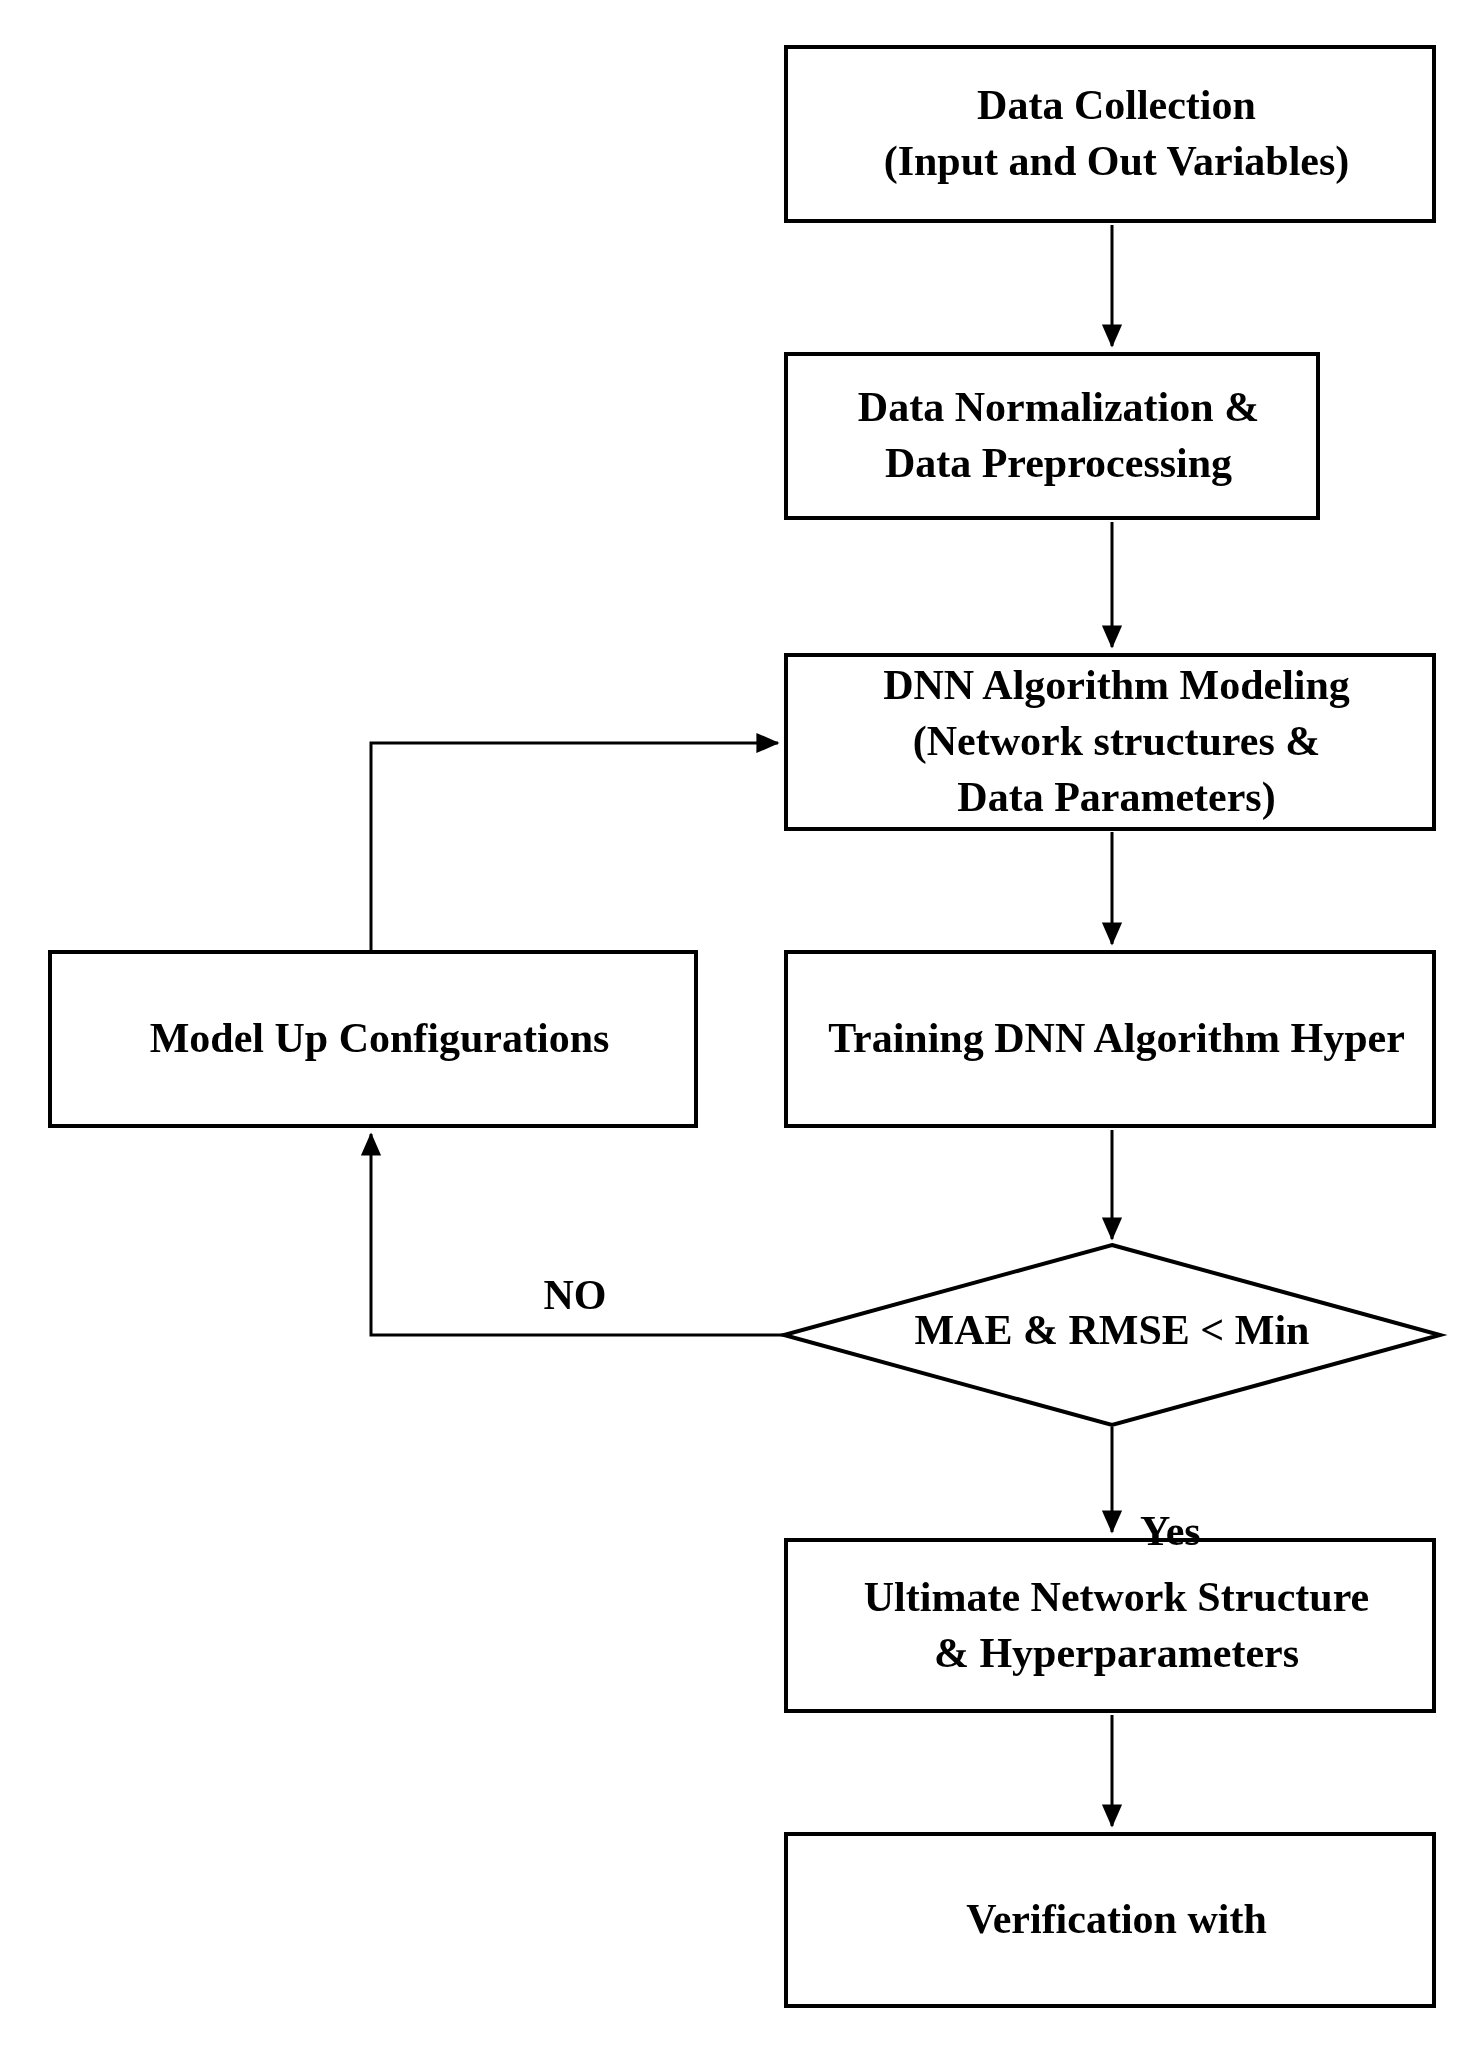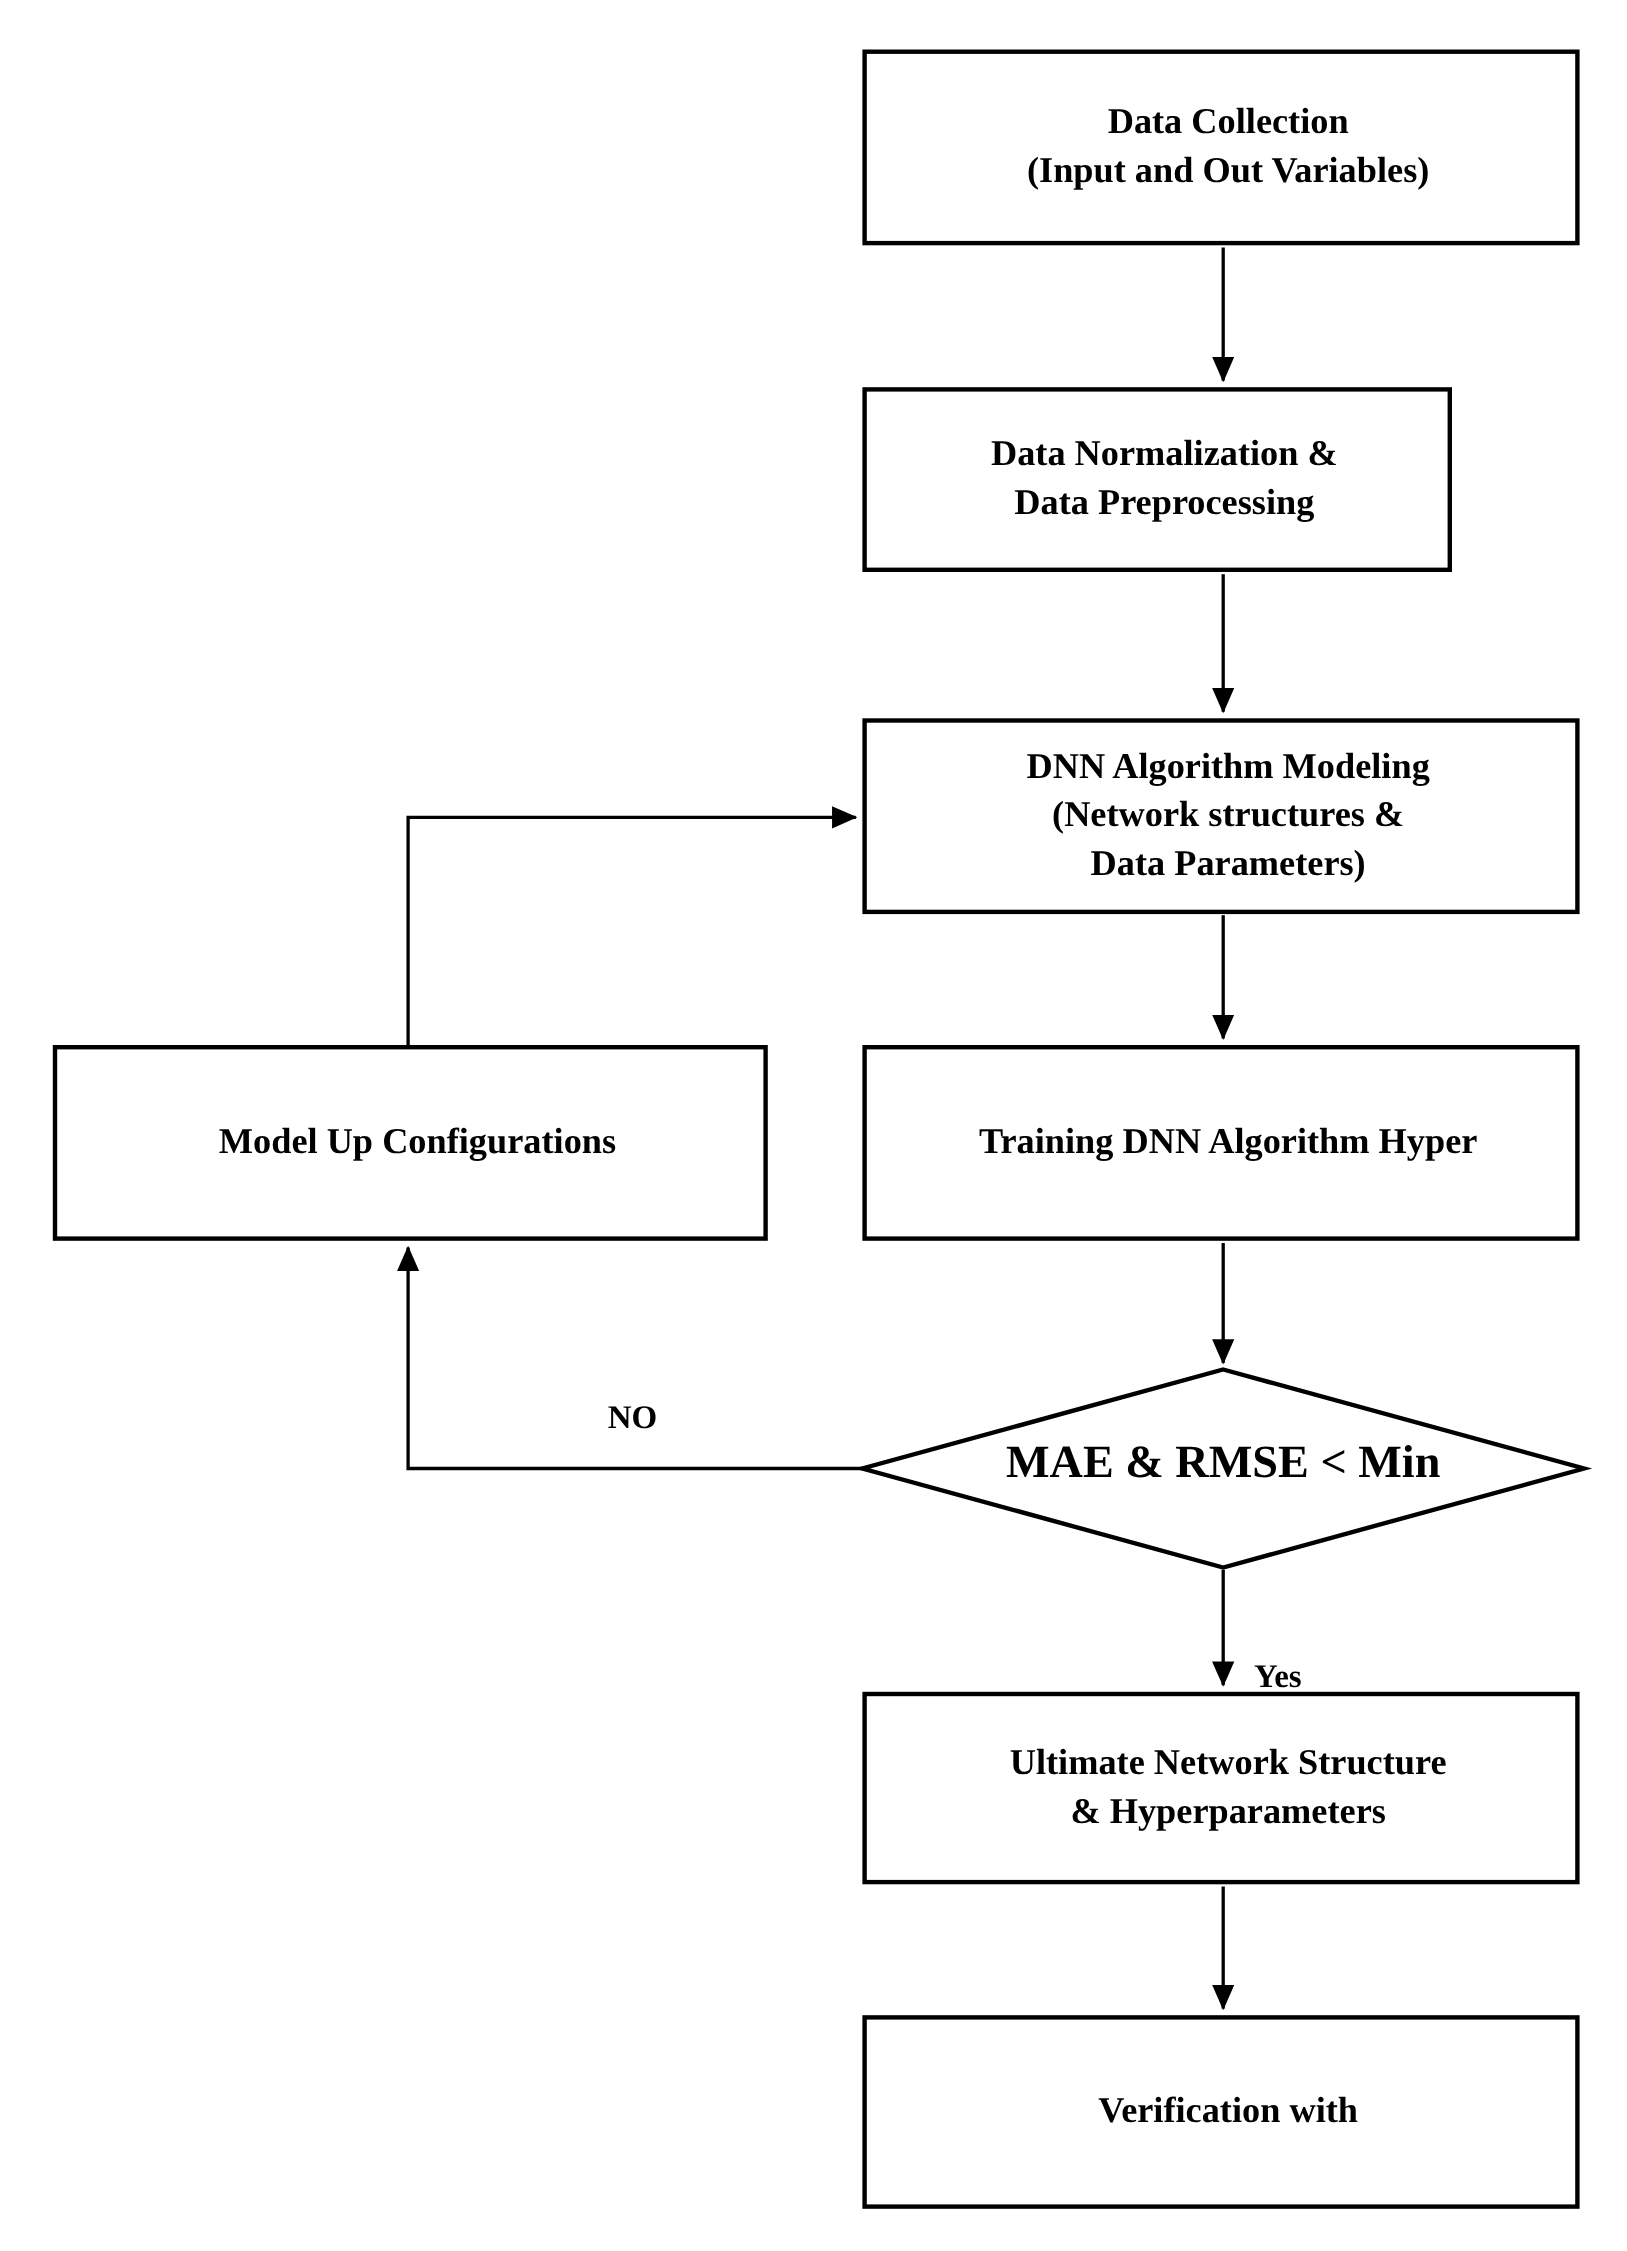--- a/index.html
+++ b/index.html
@@ -21,29 +21,29 @@
     position: absolute;
     box-sizing: border-box;
     border: 4px solid #000000;
     background: #ffffff;
     display: flex;
     flex-direction: column;
     align-items: center;
     justify-content: center;
     text-align: center;
     font-weight: 700;
-    font-size: 33px;
+    font-size: 42px;
     line-height: 1.33;
     padding-left: 13px;
   }
   .node .line { white-space: nowrap; }
   .flow-label {
     position: absolute;
     font-weight: 700;
-    font-size: 30px;
+    font-size: 42px;
     line-height: 1.1;
     text-align: center;
     white-space: nowrap;
   }
   .decision-label {
     position: absolute;
     left: 784px;
     top: 1307px;
     width: 656px;
     text-align: center;

